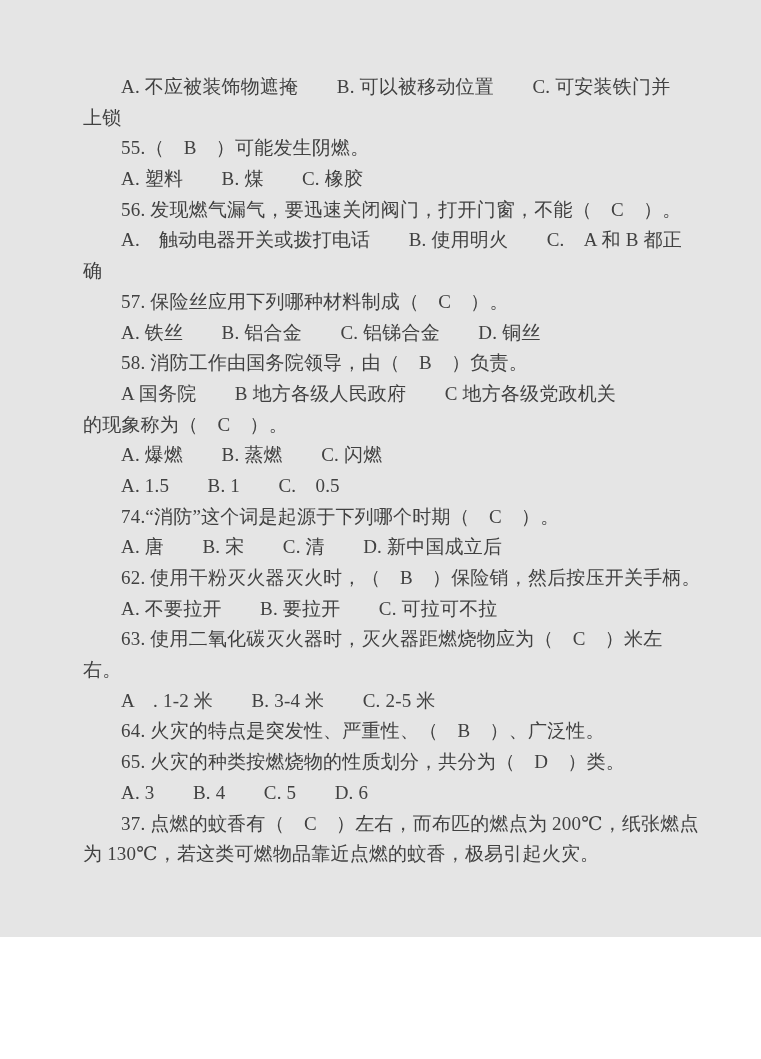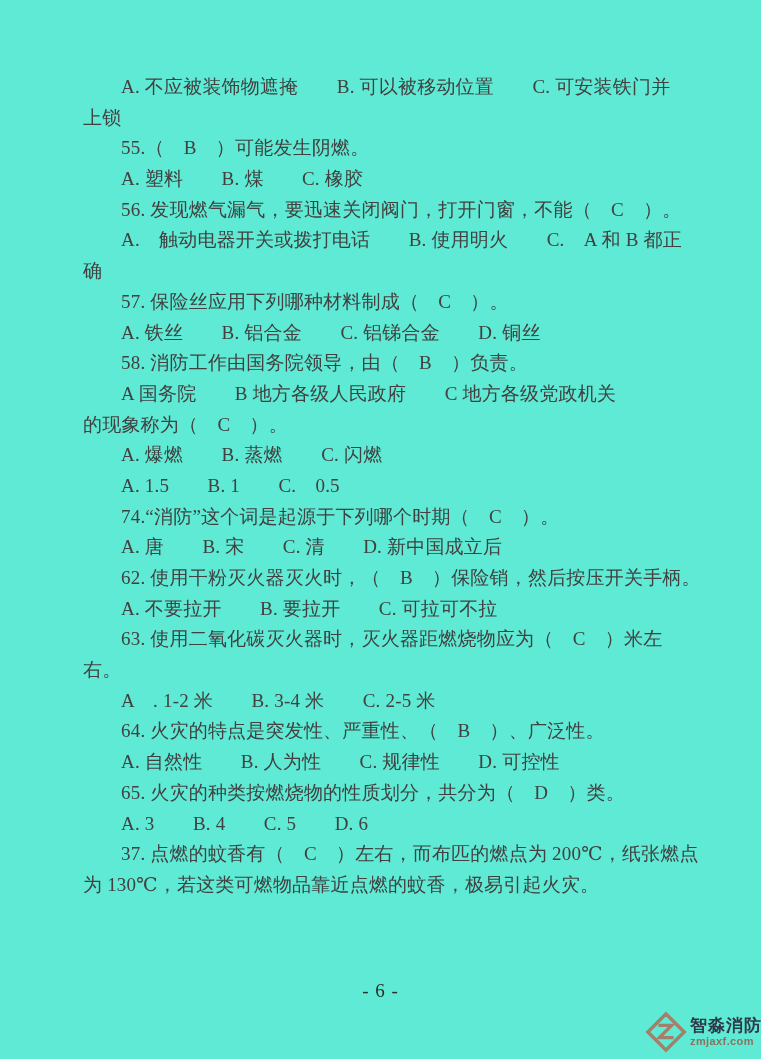--- a/index.html
+++ b/index.html
@@ -3,22 +3,22 @@
 <meta charset="utf-8">
 <style>
   html, body {
     margin: 0;
     padding: 0;
     background: #ffffff;
   }
   .page {
     position: relative;
     width: 761px;
-    height: 1059px;
-    background: #5eead4;
+    height: 937px;
+    background: #e5e5e5;
     overflow: hidden;
     font-family: "Liberation Serif", "DejaVu Serif", serif;
     text-decoration: underline;
   }
   .doc {
     position: absolute;
     left: 83px;
     top: 72px;
     width: 612px;
     font-size: 19px;
@@ -101,21 +101,20 @@
       <div class="line indent">A. 爆燃　　B. 蒸燃　　C. 闪燃</div>
       <div class="line indent">A. 1.5　　B. 1　　C.　0.5</div>
       <div class="line indent">74.“消防”这个词是起源于下列哪个时期（　C　）。</div>
       <div class="line indent">A. 唐　　B. 宋　　C. 清　　D. 新中国成立后</div>
       <div class="line indent">62. 使用干粉灭火器灭火时，（　B　）保险销，然后按压开关手柄。</div>
       <div class="line indent">A. 不要拉开　　B. 要拉开　　C. 可拉可不拉</div>
       <div class="line indent">63. 使用二氧化碳灭火器时，灭火器距燃烧物应为（　C　）米左</div>
       <div class="line">右。</div>
       <div class="line indent">A　. 1-2 米　　B. 3-4 米　　C. 2-5 米</div>
       <div class="line indent">64. 火灾的特点是突发性、严重性、（　B　）、广泛性。</div>
-      <div class="line indent">A. 自然性　　B. 人为性　　C. 规律性　　D. 可控性</div>
       <div class="line indent">65. 火灾的种类按燃烧物的性质划分，共分为（　D　）类。</div>
       <div class="line indent">A. 3　　B. 4　　C. 5　　D. 6</div>
       <div class="line indent">37. 点燃的蚊香有（　C　）左右，而布匹的燃点为 200℃，纸张燃点</div>
       <div class="line">为 130℃，若这类可燃物品靠近点燃的蚊香，极易引起火灾。</div>
     </div>
 
   <div class="page-number">- 6 -</div>
 
   <div class="watermark">
     <svg class="wm-icon" viewBox="0 0 44 44">

